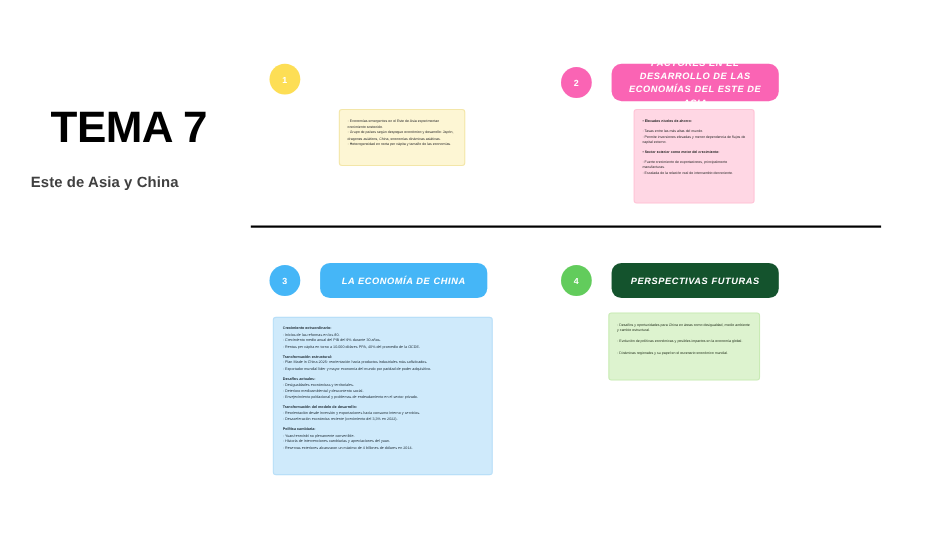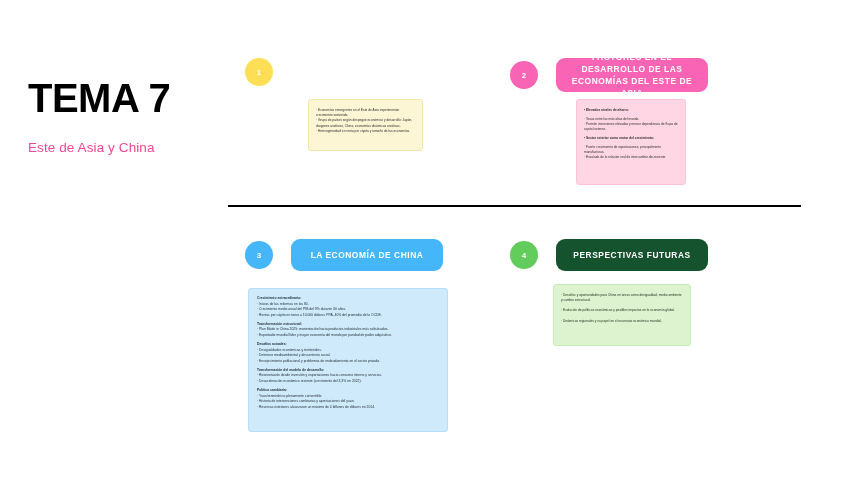--- a/index.html
+++ b/index.html
@@ -22,26 +22,26 @@
     left: 28px;
     top: 78px;
     width: 200px;
   }
   .main-title {
     font-size: 40px;
     font-weight: bold;
     letter-spacing: -0.5px;
     line-height: 1;
     color: #000000;
-    margin: 0;
+    margin: 18px;
   }
   .subtitle {
     font-size: 13.5px;
-    font-weight: normal;
-    color: #ec4899;
+    font-weight: bold;
+    color: #404040;
     margin: 22px 0 0 0;
     letter-spacing: 0.1px;
   }
 
   
   .divider {
     position: absolute;
     left: 228px;
     top: 205px;
     width: 573px;
@@ -75,20 +75,21 @@
     align-items: center;
     justify-content: center;
     text-align: center;
     color: #ffffff;
     font-size: 8.4px;
     font-weight: bold;
     letter-spacing: 0.55px;
     line-height: 1.45;
     padding: 0 10px;
     box-sizing: border-box;
+    font-style: italic;
   }
 
   #sec1 { left: 245px; top: 58px; }
   #sec1 .pill { width: 152px; height: 32px; }
   #sec2 { left: 510px; top: 58px; }
   #sec2 .pill { width: 152px; height: 34px; }
   #sec3 { left: 245px; top: 239px; }
   #sec3 .pill { width: 152px; height: 32px; }
   #sec4 { left: 510px; top: 239px; }
   #sec4 .pill { width: 152px; height: 32px; }

